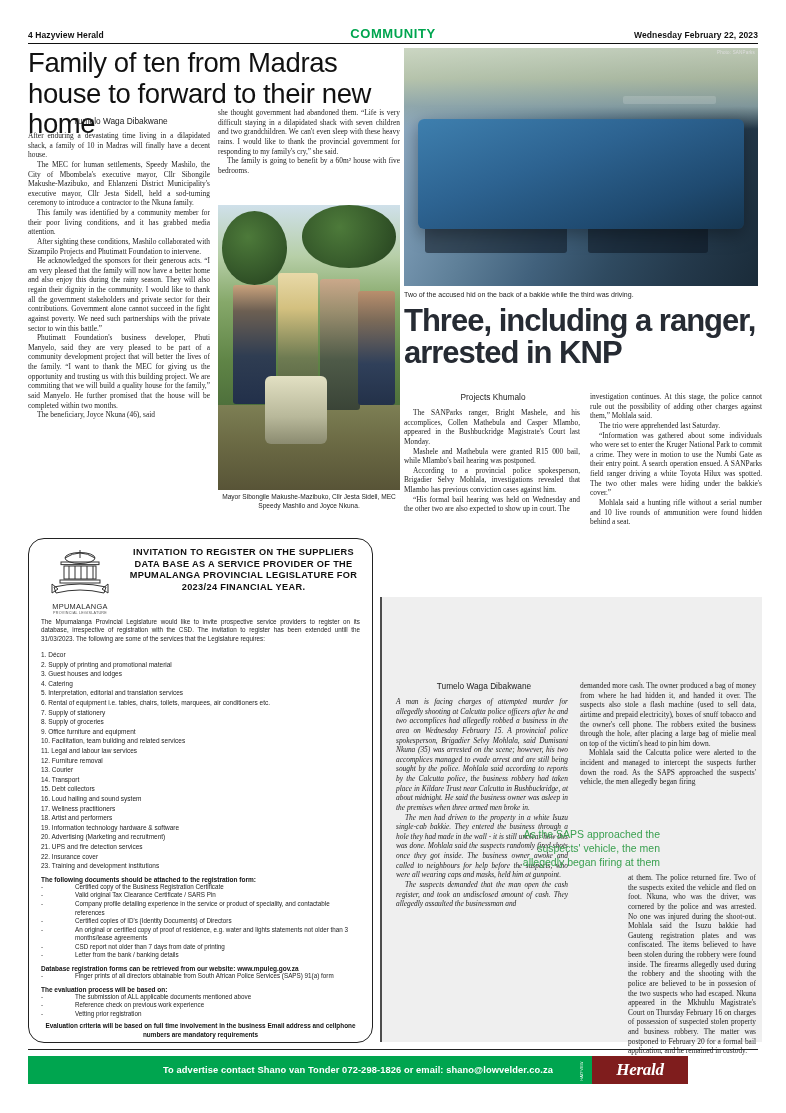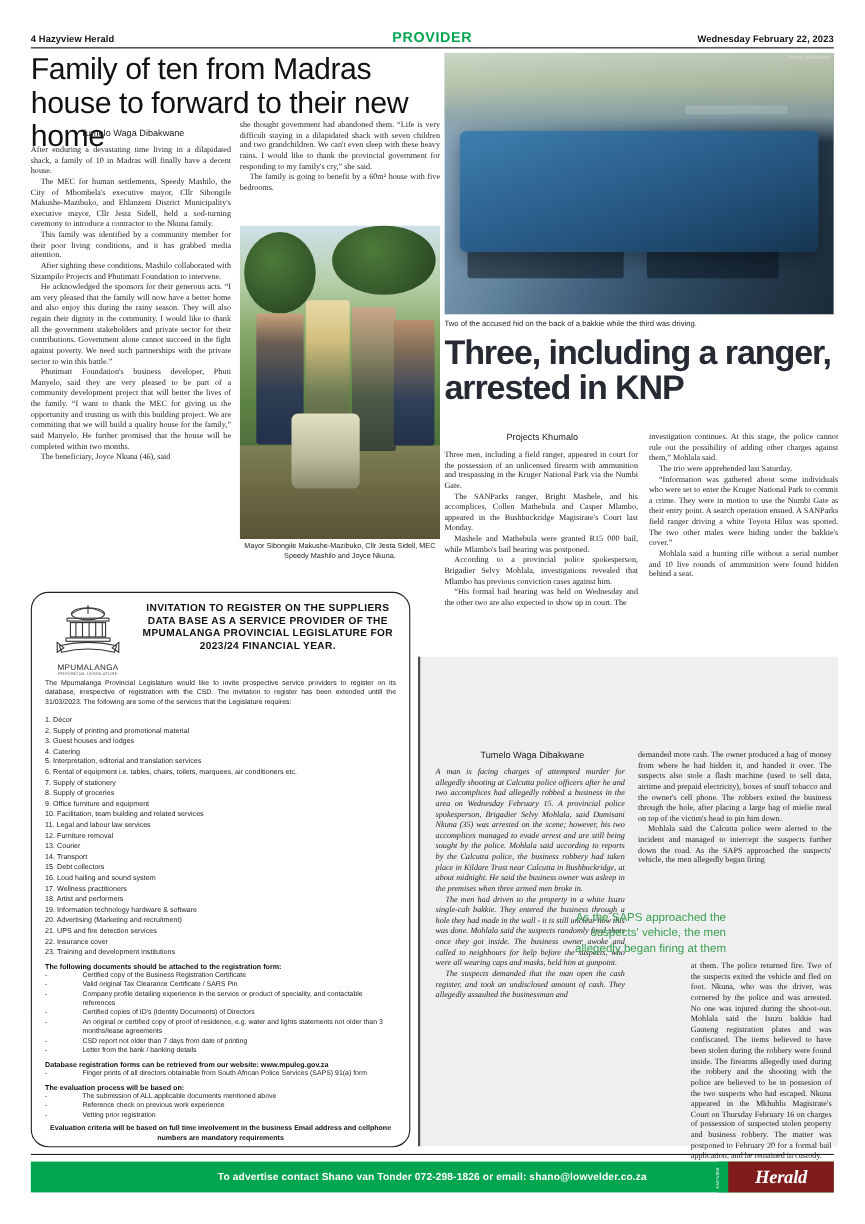--- a/index.html
+++ b/index.html
@@ -204,21 +204,21 @@
   .ad-bullets .bl { display:flex; }
   .ad-bullets .bl .dash { width:34px; flex:0 0 34px; }
   .ad-center {
     font-family:"Liberation Sans", sans-serif;
     font-size:6.4px; color:#222; text-align:center; line-height:1.36; margin-top:4px;
   }
   .ad-center.b { font-weight:bold; color:#111; }
 
   
   .footer {
-    position:absolute; left:28px; top:1056px; width:730px; height:28px;
+    position:absolute; left:28px; top:1056px; width:660px; height:28px;
     background:#00a54f;
     display:flex; align-items:center; justify-content:center;
   }
   .footer-text {
     font-family:"Liberation Sans", sans-serif;
     font-size:9.3px; font-weight:bold; color:#ffffff; letter-spacing:.1px;
   }
   .footer-brand {
     position:absolute; right:0; top:0; height:28px; width:96px;
     background:#7f1d1d; display:flex; align-items:center; justify-content:center;
@@ -238,21 +238,21 @@
   }
   .hr-thin { position:absolute; left:28px; width:730px; height:1px; background:#222; }
 </style>
 </head>
 <body>
 
 <div class="page">
 
   <div class="masthead">
     <div class="mh-left">4 Hazyview Herald</div>
-    <div class="mh-center">PROVIDER</div>
+    <div class="mh-center">COMMUNITY</div>
     <div class="mh-right">Wednesday February 22, 2023</div>
   </div>
 
   <div class="a1-head">Family of ten from Madras house to forward to their new home</div>
   <div class="a1-byline">Tumelo Waga Dibakwane</div>
   <div class="a1-col1 btext">
       <p class="noind">After enduring a devastating time living in a dilapidated shack, a family of 10 in Madras will finally have a decent house.</p>
       <p>The MEC for human settlements, Speedy Mashilo, the City of Mbombela's executive mayor, Cllr Sibongile Makushe-Mazibuko, and Ehlanzeni District Municipality's executive mayor, Cllr Jesta Sidell, held a sod-turning ceremony to introduce a contractor to the Nkuna family.</p>
       <p>This family was identified by a community member for their poor living conditions, and it has grabbed media attention.</p>
       <p>After sighting these conditions, Mashilo collaborated with Sizampilo Projects and Phutimatt Foundation to intervene.</p>
@@ -287,21 +287,20 @@
       <div class="person" style="left:56%;top:26%;width:22%;height:46%;background:linear-gradient(180deg,#caa88a 0%,#9c8f6f 24%,#4e5a48 62%,#3a4437 100%);"></div>
       <div class="person" style="left:77%;top:30%;width:20%;height:40%;background:linear-gradient(180deg,#b98f6d 0%,#7b6a58 26%,#30405a 64%,#233149 100%);"></div>
       <div class="person" style="left:26%;top:60%;width:34%;height:24%;background:linear-gradient(180deg,#e2e0c3 0%,#b8b89a 60%,#8b8b70 100%);border-radius:6px;"></div>
     </div>
   </div>
   <div class="sod-caption">Mayor Sibongile Makushe-Mazibuko, Cllr Jesta Sidell, MEC Speedy Mashilo and Joyce Nkuna.</div>
 
   <div class="a2-head">Three, including a ranger, arrested in KNP</div>
   <div class="a2-byline">Projects Khumalo</div>
   <div class="a2-col1 btext">
-      <p class="noind">Three men, including a field ranger, appeared in court for the possession of an unlicensed firearm with ammunition and trespassing in the Kruger National Park via the Numbi Gate.</p>
       <p>The SANParks ranger, Bright Mashele, and his accomplices, Collen Mathebula and Casper Mlambo, appeared in the Bushbuckridge Magistrate's Court last Monday.</p>
       <p>Mashele and Mathebula were granted R15 000 bail, while Mlambo's bail hearing was postponed.</p>
       <p>According to a provincial police spokesperson, Brigadier Selvy Mohlala, investigations revealed that Mlambo has previous conviction cases against him.</p>
       <p>“His formal bail hearing was held on Wednesday and the other two are also expected to show up in court. The</p>
     </div>
   <div class="a2-col2 btext">
       <p class="noind">investigation continues. At this stage, the police cannot rule out the possibility of adding other charges against them,” Mohlala said.</p>
       <p>The trio were apprehended last Saturday.</p>
       <p>“Information was gathered about some individuals who were set to enter the Kruger National Park to commit a crime. They were in motion to use the Numbi Gate as their entry point. A search operation ensued. A SANParks field ranger driving a white Toyota Hilux was spotted. The two other males were hiding under the bakkie's cover.”</p>
       <p>Mohlala said a hunting rifle without a serial number and 10 live rounds of ammunition were found hidden behind a seat.</p>

